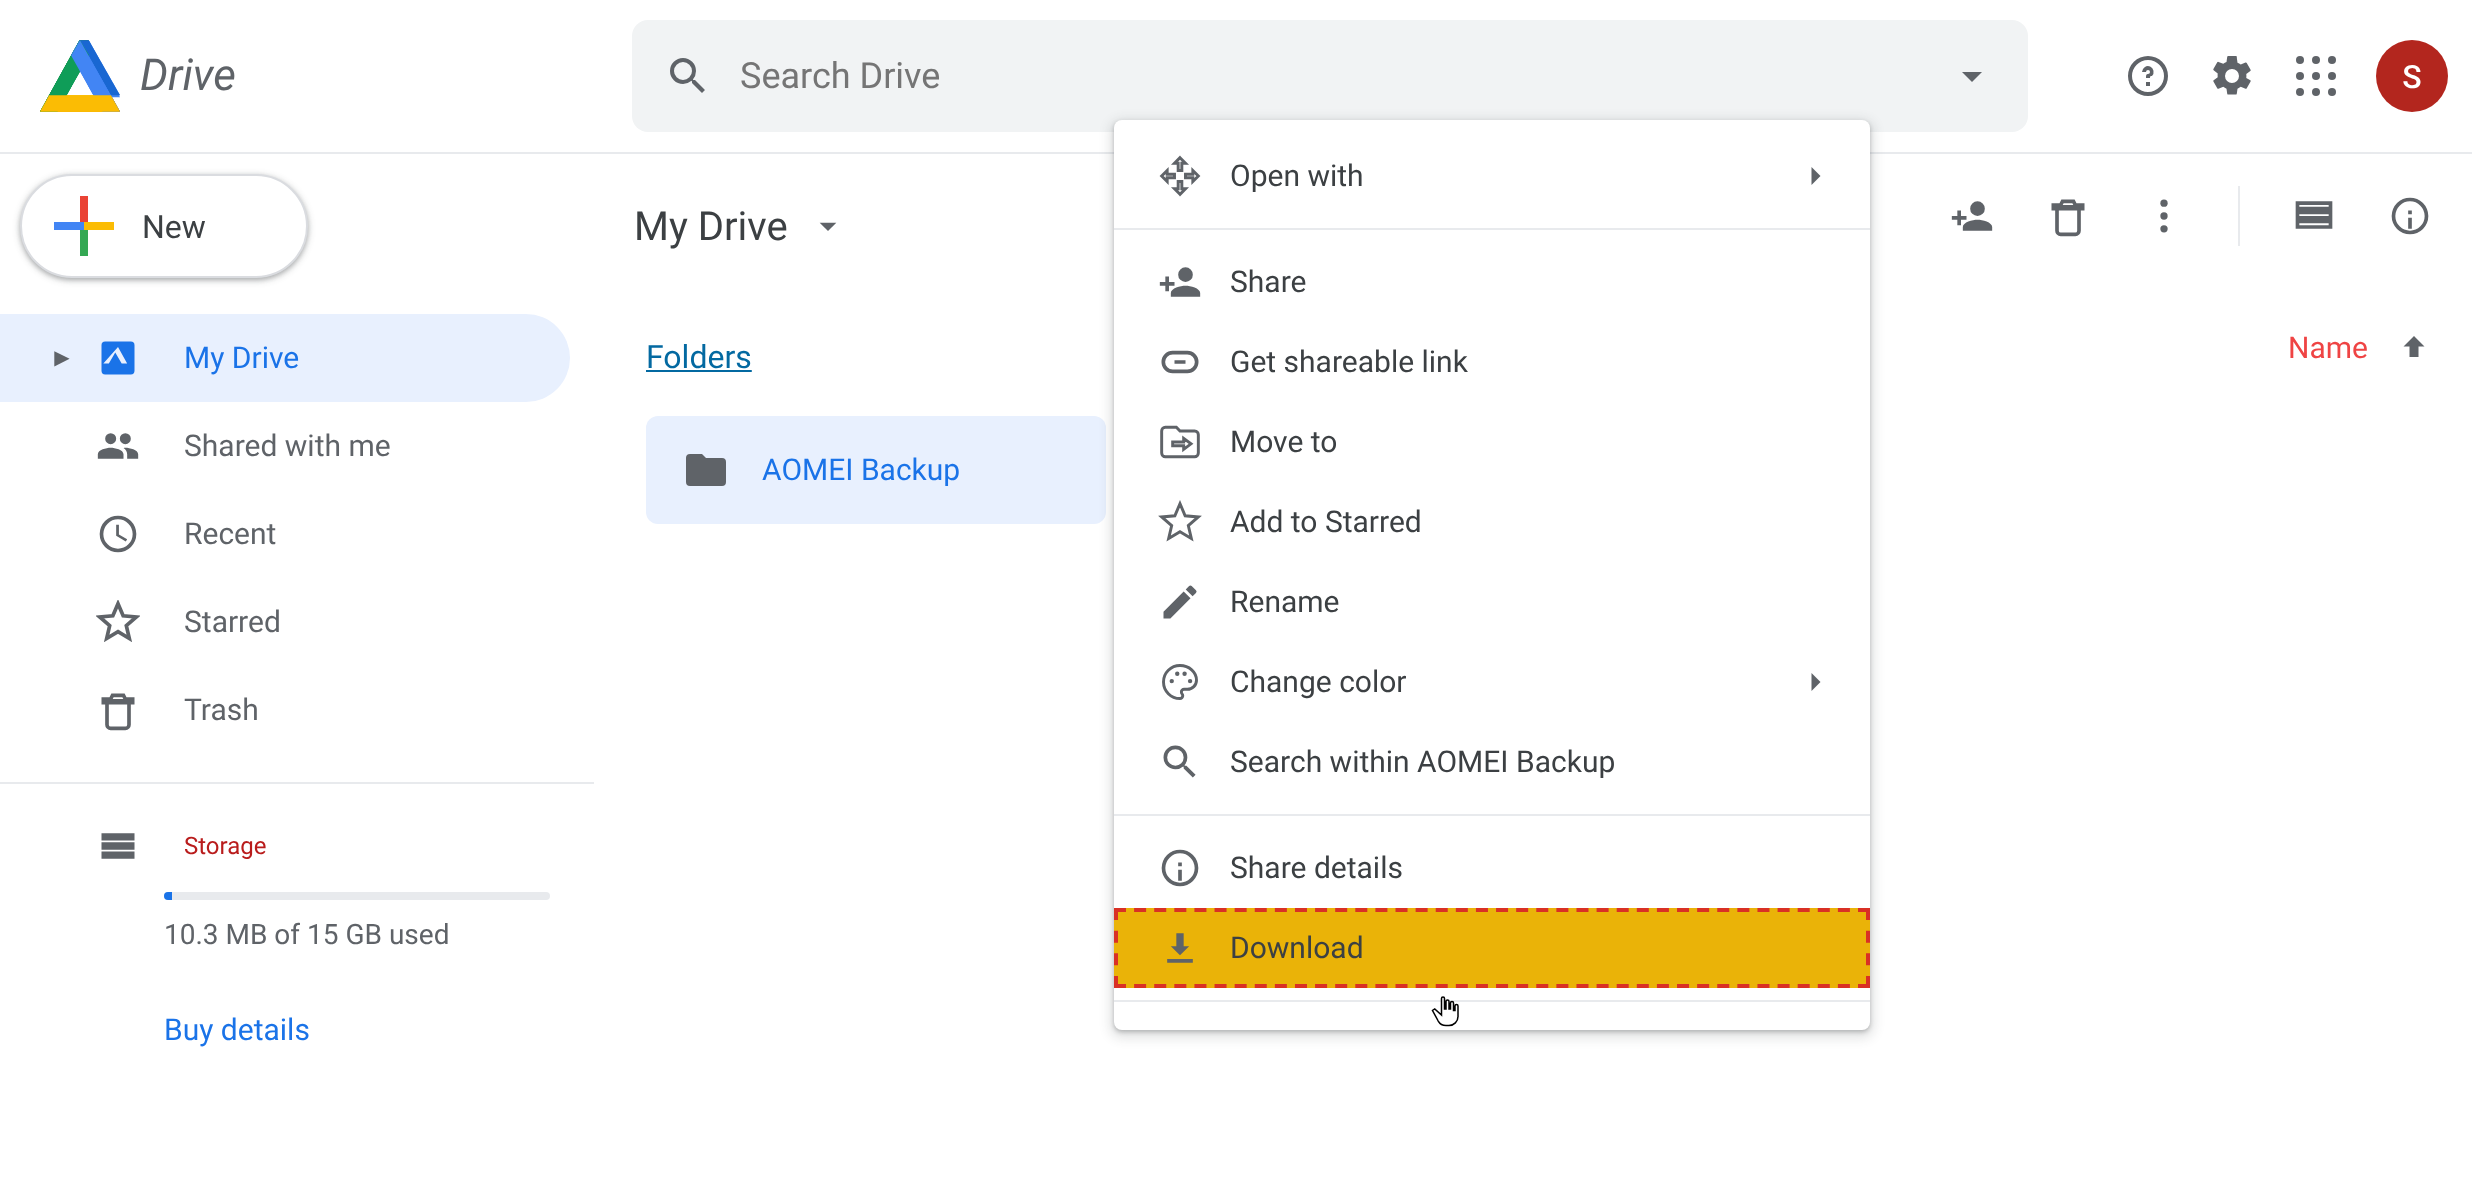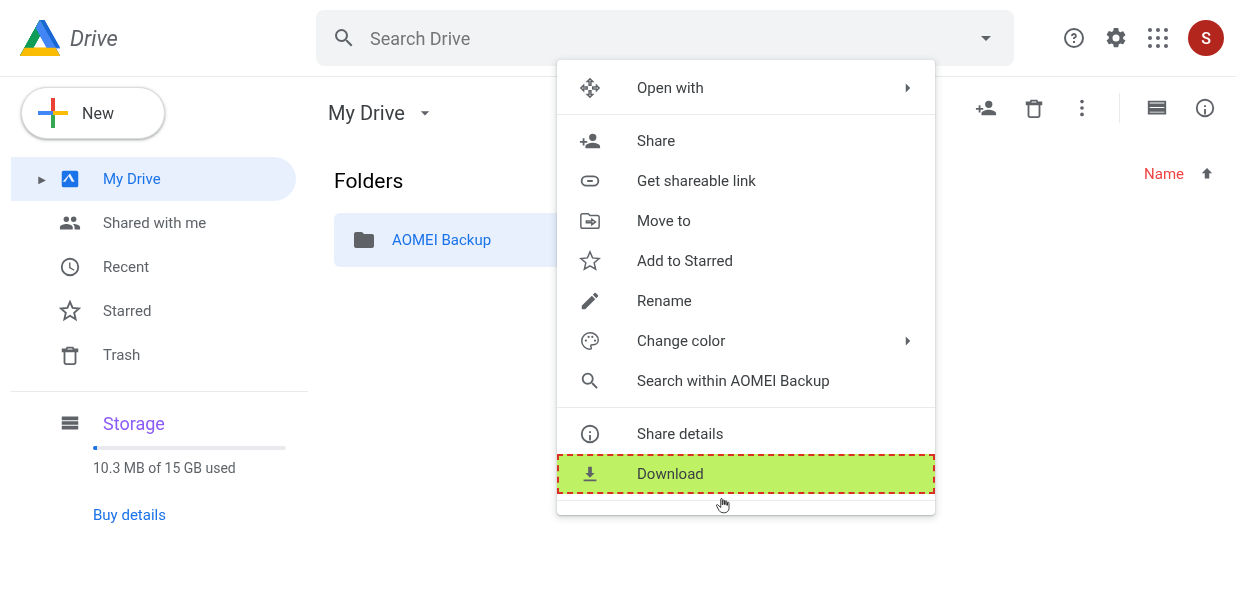--- a/index.html
+++ b/index.html
@@ -16,61 +16,61 @@
 .search input { flex: 1; border: none; background: transparent; font-size: 18px; color: #5f6368; outline: none; }
 .search .drop { width: 24px; height: 24px; margin: 0 8px; fill: #5f6368; }
 .hicons { display: flex; align-items: center; gap: 18px; margin-left: auto; }
 .hbtn { width: 24px; height: 24px; fill: #5f6368; display:flex; align-items:center; justify-content:center; }
 .apps-grid { width:20px; height:20px; display:grid; grid-template-columns:repeat(3,4px); grid-template-rows:repeat(3,4px); gap:4px; }
 .apps-grid span{ background:#5f6368; border-radius:50%; width:4px; height:4px; }
 .avatar { width: 36px; height: 36px; border-radius: 50%; background: #b3261e; color: #fff; display: flex; align-items: center; justify-content: center; font-size: 16px; font-weight: 500; }
 .divider { height: 1px; background: #e8eaed; width: 100%; }
 
 
-.body { display: flex; margin-left: 11px; }
+.body { display: flex; }
 .sidebar { width: 297px; padding-top: 10px; }
 .new-btn { margin: 0 0 18px 10px; height: 52px; width: 144px; border: 1px solid #dadce0; border-radius: 28px; background: #fff; display: flex; align-items: center; gap: 14px; padding: 0 0 0 16px; box-shadow: 0 1px 2px rgba(60,64,67,.3), 0 1px 3px 1px rgba(60,64,67,.15); font-size: 16px; color:#3c4043; }
 .plus { width: 30px; height: 30px; position:relative; }
 .plus::before,.plus::after{ content:""; position:absolute; background:#fbbc04;}
 .plus::before{ width:4px; height:30px; left:13px; top:0; background:linear-gradient( #ea4335 50%, #34a853 50%);}
 .plus::after{ width:30px; height:4px; top:13px; left:0; background:linear-gradient(90deg,#4285f4 50%, #fbbc04 50%);}
 .nav { list-style: none; }
 .nav li { display: flex; align-items: center; height: 44px; padding-left: 26px; font-size: 15px; color: #5f6368; gap: 22px; border-radius: 0 22px 22px 0; margin-right: 12px; }
 .nav li.active { background: #e8f0fe; color: #1a73e8; }
 .nav li.active svg { fill: #1a73e8; }
 .nav svg { width: 22px; height: 22px; fill: #5f6368; }
 .tri { width:10px; display:flex; justify-content:center; color:#5f6368; font-size:10px; margin-right:-10px;}
 .storage-sec { margin-top:14px; border-top:1px solid #e8eaed; padding-top:20px; }
-.storage-sec .srow{ display:flex; align-items:center; padding-left:26px; gap:22px; font-size:18px; color:#8b5cf6; }
+.storage-sec .srow{ display:flex; align-items:center; padding-left:26px; gap:22px; font-size:12px; color:#b91c1c; }
 .storage-sec svg{ width:22px; height:22px; fill:#5f6368;}
 .bar { height:4px; background:#e8eaed; border-radius:2px; margin:12px 22px 10px 82px; position:relative; overflow:hidden;}
 .bar::before{ content:""; position:absolute; left:0; top:0; bottom:0; width:2%; background:#1a73e8;}
 .used { font-size:14px; color:#5f6368; margin-left:82px; }
 .buy { font-size:15px; color:#1a73e8; margin:30px 0 0 82px; }
 
 
 .main { flex:1; padding: 16px 20px 0 20px; position:relative; }
 .crumb { display:flex; align-items:center; font-size:20px; color:#3c4043; gap:10px; height:40px;}
 .crumb svg{ width:20px; height:20px; fill:#5f6368;}
 .toolbar{ position:absolute; right:20px; top:16px; display:flex; align-items:center; gap:26px;}
 .toolbar .sep { width:1px; height:30px; background:#e8eaed; }
 .toolbar svg{ width:22px; height:22px; fill:#5f6368;}
-.section-label{ font-size:21px; color:#000000; margin:36px 0 20px 6px;}
+.section-label{ font-size:16px; color:#0369a1; margin:36px 0 20px 6px;text-decoration:underline;}
 .sort{ position:absolute; right:20px; top:88px; display:flex; align-items:center; gap:14px; font-size:15px; color:#ef4444;}
 .sort svg{ width:18px; height:18px; fill:#5f6368;}
 .folder-card{ width:230px; height:54px; background:#e8f0fe; border-radius:6px; display:flex; align-items:center; gap:16px; padding:0 18px; color:#1a73e8; font-size:15px; margin-left:6px;}
 .folder-card svg{ width:24px; height:24px; fill:#5f6368;}
 
 
 .ctx { position:absolute; left:557px; top:60px; width:378px; background:#fff; border-radius:4px; box-shadow:0 2px 6px 2px rgba(60,64,67,.15),0 1px 2px rgba(60,64,67,.3); padding:8px 0; }
-.ctx .row{ display:flex; align-items:center; height:40px; padding:0 24px 0 22px; font-size:15px; color:#3c4043; gap:36px; position:relative;}
+.ctx .row{ display:flex; align-items:center; height:40px; padding:0 24px 0 22px; font-size:15px; color:#3c4043; gap:14px; position:relative;}
 .ctx .row svg{ width:22px; height:22px; fill:#5f6368; flex:0 0 22px;}
 .ctx .row .chev{ position:absolute; right:18px; width:18px; height:18px; fill:#5f6368;}
 .ctx hr{ border:none; border-top:1px solid #e8eaed; margin:6px 0;}
-.ctx .row.hover{ background:#bef264; }
+.ctx .row.hover{ background:#eab308; }
 .ctx .row.highlight{ outline:2px dashed #d93025; outline-offset:-2px;}
 .cursor{ position:absolute; left:714px; top:495px; width:18px; height:22px; }
 .cursor svg{ width:100%; height:100%; fill:#000;}
 </style>
 </head>
 <body>
 
 <div class="header">
   <div class="logo-wrap">
     <div class="drive-logo">

